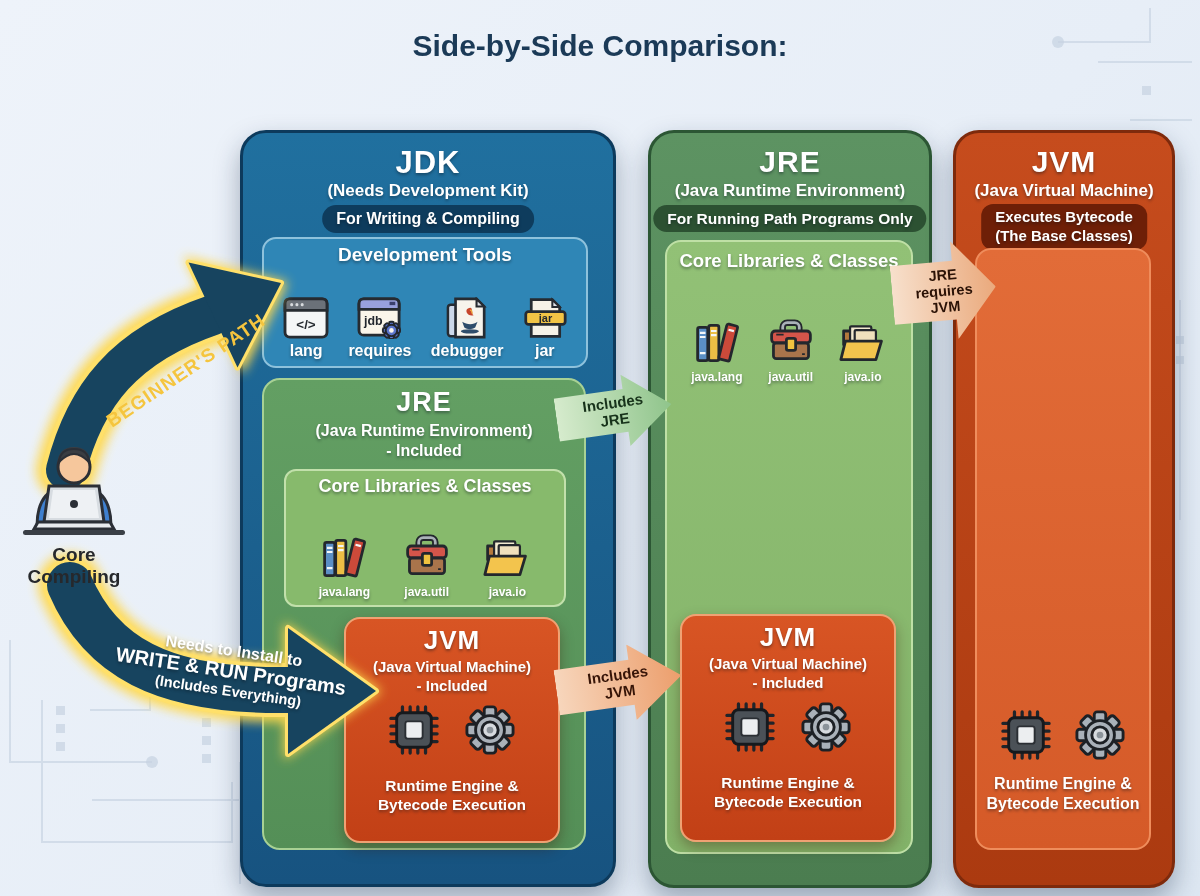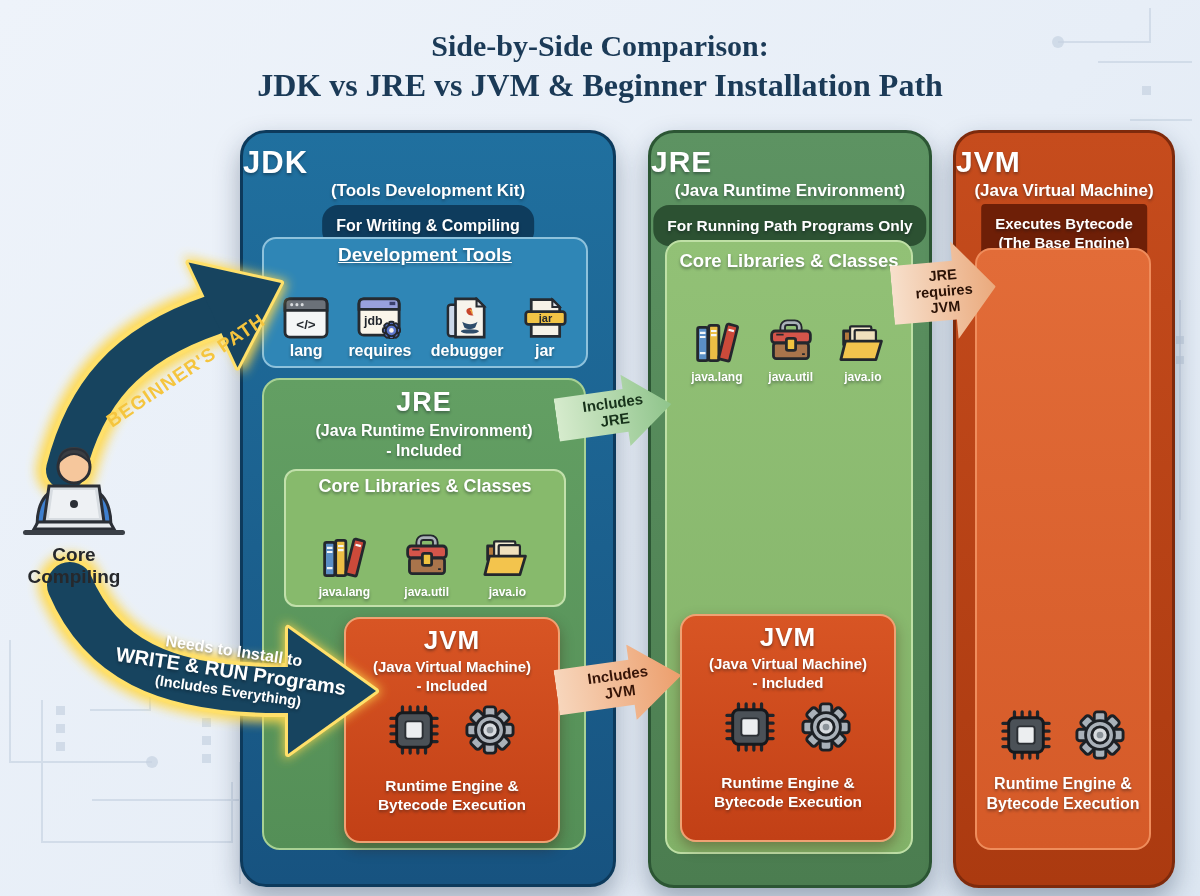--- a/index.html
+++ b/index.html
@@ -5,22 +5,22 @@
   html,body{margin:0;padding:0;}
   body{font-family:"Liberation Sans","DejaVu Sans",sans-serif;background:#dfe8f2;}
   #stage{position:relative;width:1200px;height:896px;overflow:hidden;
          background:linear-gradient(135deg,#eef3fa 0%,#e7eef7 55%,#dde7f2 100%);}
   .abs{position:absolute;}
   .ctr{text-align:center;}
   .wb{color:#ffffff;font-weight:bold;text-shadow:0 2px 3px rgba(10,20,30,.4);}
   .col{position:absolute;border-radius:26px;box-shadow:0 12px 26px rgba(20,40,70,.35);}
   .panel{position:absolute;border-radius:16px;}
   .badge{position:absolute;left:50%;transform:translateX(-50%);border-radius:16px;
-         white-space:nowrap;padding:11px 14px;line-height:1.25;}
-  .col-title{position:absolute;left:0;right:0;font-size:30px;letter-spacing:1px;}
+         white-space:nowrap;padding:4px 14px;line-height:1.25;}
+  .col-title{position:absolute;left:0;right:0;text-align:center;font-size:30px;letter-spacing:1px;}
   .col-sub{position:absolute;left:0;right:0;text-align:center;font-size:17px;}
   .iconrow{position:absolute;left:0;right:0;display:flex;justify-content:space-evenly;align-items:flex-end;}
   .tool{display:flex;flex-direction:column;align-items:center;gap:3px;}
   .tool-label{font-size:16px;}
   .lib-label{font-size:12px;}
   .jvmbox{position:absolute;border-radius:16px;background:linear-gradient(180deg,#d85524,#c24016);
           border:2.5px solid #f0a173;box-shadow:0 6px 14px rgba(60,20,5,.35);}
   .caption{position:absolute;left:0;right:0;text-align:center;font-size:15.5px;line-height:1.22;}
   .conn{position:absolute;display:flex;flex-direction:column;justify-content:center;
         align-items:center;line-height:1.12;font-weight:bold;color:#1d2b16;
@@ -57,34 +57,33 @@
       <rect x="1142" y="86" width="9" height="9"></rect>
       <rect x="1176" y="336" width="8" height="8"></rect>
         <rect x="1176" y="356" width="8" height="8"></rect>
       <circle cx="152" cy="762" r="6"></circle>
         <circle cx="332" cy="698" r="6"></circle>
       <circle cx="1058" cy="42" r="6"></circle>
         <circle cx="384" cy="800" r="6"></circle>
     </g>
   </svg>
 
-  <div class="abs ctr" style="left:0;top:26px;width:1200px;color:#1b3a57;font-weight:bold;line-height:1.3;font-family:Liberation Serif, serif;">
+  <div class="abs ctr" style="left:0;top:26px;width:1200px;color:#1b3a57;font-weight:bold;line-height:1.3;">
     <div style="font-size:30px;">Side-by-Side Comparison:</div>
-    <div style="font-size:32px;">JDK vs JRE vs JVM &amp; Beginner Installation Path</div>
   </div>
 
   <div class="col" style="left:240px;top:130px;width:370px;height:751px;
               background:linear-gradient(180deg,#20709f,#175380);border:3px solid #0d3a5c;">
     <div class="col-title wb" style="top:12px;font-size:31px;">JDK</div>
-    <div class="col-sub wb" style="top:48px;">(Tools Development Kit)</div>
+    <div class="col-sub wb" style="top:48px;">(Needs Development Kit)</div>
     <div class="badge wb" style="top:72px;background:#0e3c5d;font-size:16px;">For Writing &amp; Compiling</div>
 
     <div class="panel" style="left:19px;top:104px;width:322px;height:127px;background:#2f86b6;
                 border:2px solid #8ec2dc;border-radius:14px;">
-      <div class="abs wb ctr" style="left:0;right:0;top:5px;font-size:19px;text-decoration:underline;">Development Tools</div>
+      <div class="abs wb ctr" style="left:0;right:0;top:5px;font-size:19px;">Development Tools</div>
       <div class="iconrow" style="top:32px;bottom:6px;">
         <div class="tool">
           <svg width="46" height="42" viewBox="0 0 48 44">
             <rect x="2" y="2" width="44" height="40" rx="5" fill="#f4f6f7" stroke="#262b31" stroke-width="3"></rect>
             <path d="M2 7 q0-5 5-5 h34 q5 0 5 5 v7 H2 Z" fill="#6b7179" stroke="#262b31" stroke-width="3"></path>
             <circle cx="9" cy="8" r="1.6" fill="#d8dbde"></circle>
               <circle cx="14.5" cy="8" r="1.6" fill="#d8dbde"></circle>
             <circle cx="20" cy="8" r="1.6" fill="#d8dbde"></circle>
             <text x="24" y="33" text-anchor="middle" font-size="14" font-weight="bold" fill="#262b31">&lt;/&gt;</text>
           </svg>
@@ -287,23 +286,23 @@
           <div>Bytecode Execution</div>
         </div>
       </div>
     </div>
   </div>
 
   <div class="col" style="left:953px;top:130px;width:216px;height:752px;
               background:linear-gradient(180deg,#c64c1d,#ab3a10);border:3px solid #7e2a0c;">
     <div class="col-title wb" style="top:12px;">JVM</div>
     <div class="col-sub wb" style="top:48px;">(Java Virtual Machine)</div>
-    <div class="badge wb ctr" style="top:71px;background:#6e1f07;font-size:15px;border-radius:4px;">
+    <div class="badge wb ctr" style="top:71px;background:#6e1f07;font-size:15px;border-radius:12px;">
       <div>Executes Bytecode</div>
-      <div>(The Base Engine)</div>
+      <div>(The Base Classes)</div>
     </div>
     <div class="panel" style="left:19px;top:115px;width:172px;height:598px;
                 background:linear-gradient(180deg,#e26c38,#d55a28);border:2.5px solid #ef8d5c;">
       <div class="abs" style="left:0;right:0;top:460px;display:flex;justify-content:center;gap:24px;">
         <svg width="50" height="50" viewBox="0 0 52 52">
           <g stroke="#20242a" stroke-width="3.4" stroke-linecap="round">
             <path d="M14 8 V2 M22 8 V2 M30 8 V2 M38 8 V2 M14 50 V44 M22 50 V44 M30 50 V44 M38 50 V44
                      M8 14 H2 M8 22 H2 M8 30 H2 M8 38 H2 M50 14 H44 M50 22 H44 M50 30 H44 M50 38 H44"></path>
           </g>
           <rect x="8" y="8" width="36" height="36" rx="6" fill="#4b5157" stroke="#16191d" stroke-width="3"></rect>

